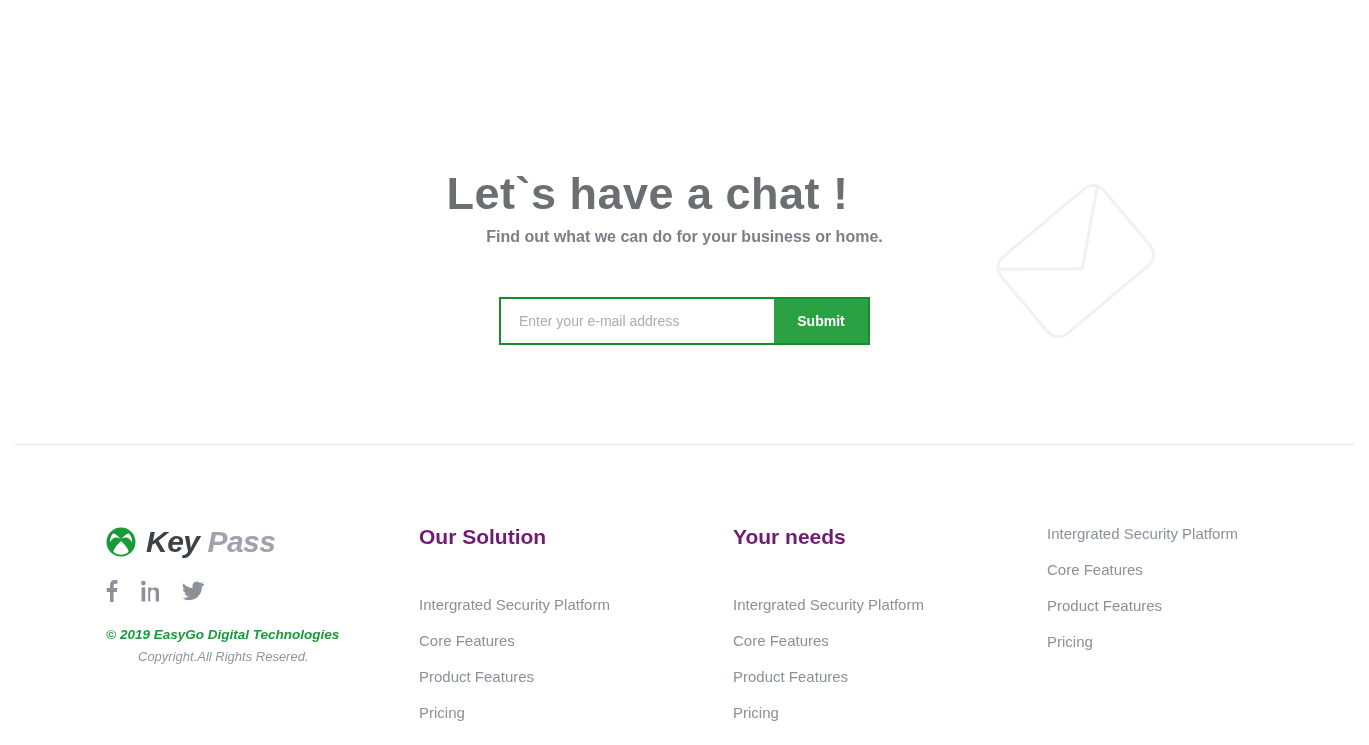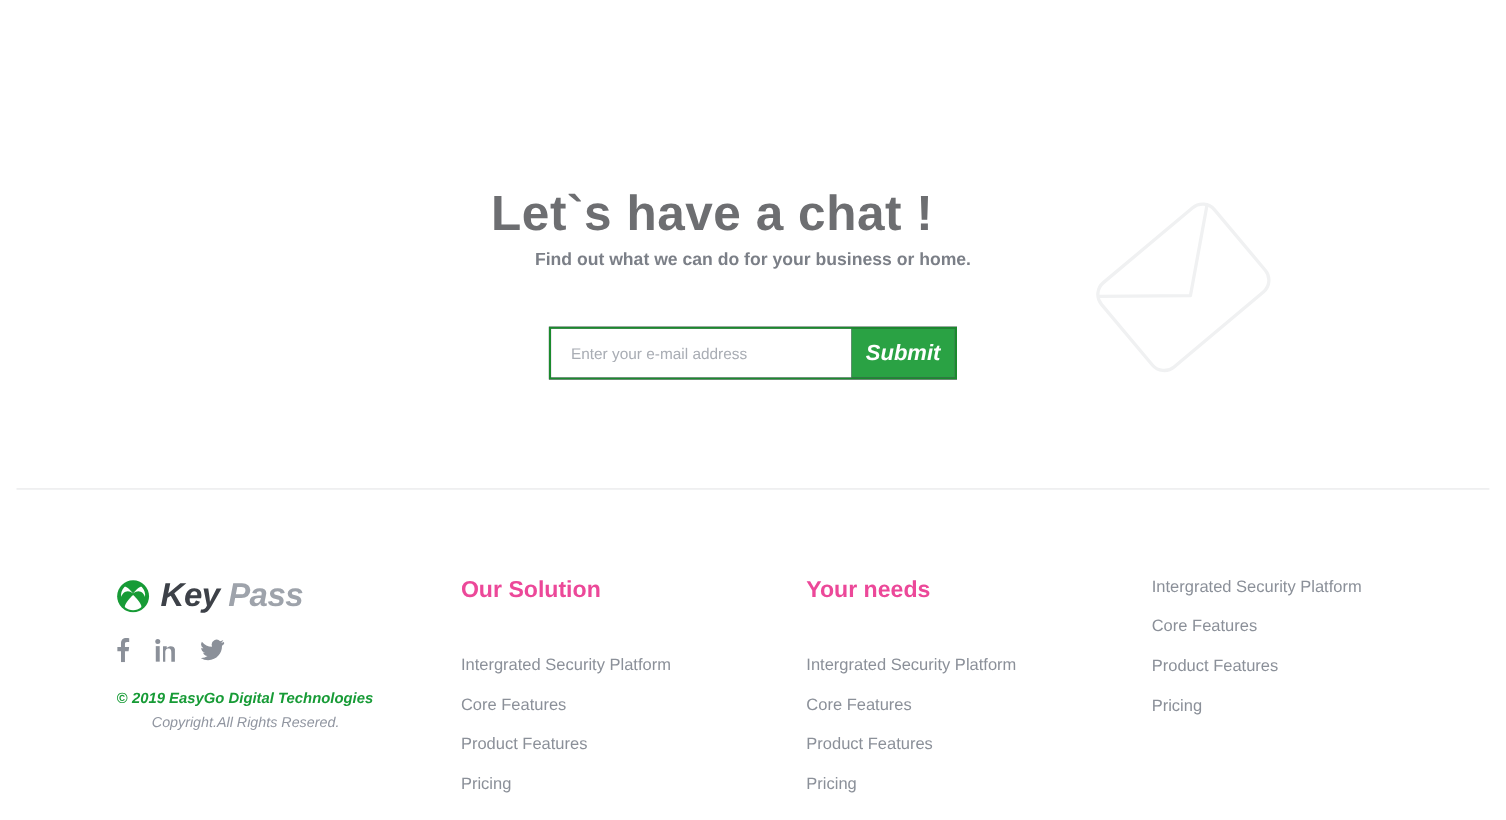--- a/index.html
+++ b/index.html
@@ -82,24 +82,23 @@
   }
   .email-input::placeholder { color: #a9adb4; }
 
   .submit-button {
     flex: 0 0 94px;
     height: 100%;
     border: none;
     background: #2aa244;
     color: #ffffff;
     font-family: "Liberation Sans", sans-serif;
-    font-size: 20px;
+    font-size: 14px;
     font-weight: bold;
     cursor: pointer;
-    font-style: italic;
   }
 
   
   .footer-divider {
     position: absolute;
     left: 15px;
     top: 444px;
     width: 1339px;
     height: 1px;
     background: #e4e5e7;
@@ -166,21 +165,21 @@
   }
 
   .link-col { position: absolute; top: 80px; }
   .link-col-1 { left: 419px; }
   .link-col-2 { left: 733px; }
   .link-col-3 { left: 1047px; }
 
   .link-col-title {
     font-size: 21px;
     font-weight: bold;
-    color: #ec4899;
+    color: #701a75;
     margin-bottom: 47px;
     white-space: nowrap;
   }
 
   .footer-link {
     display: block;
     font-size: 15px;
     color: #8b9099;
     text-decoration: none;
     margin-bottom: 19px;

